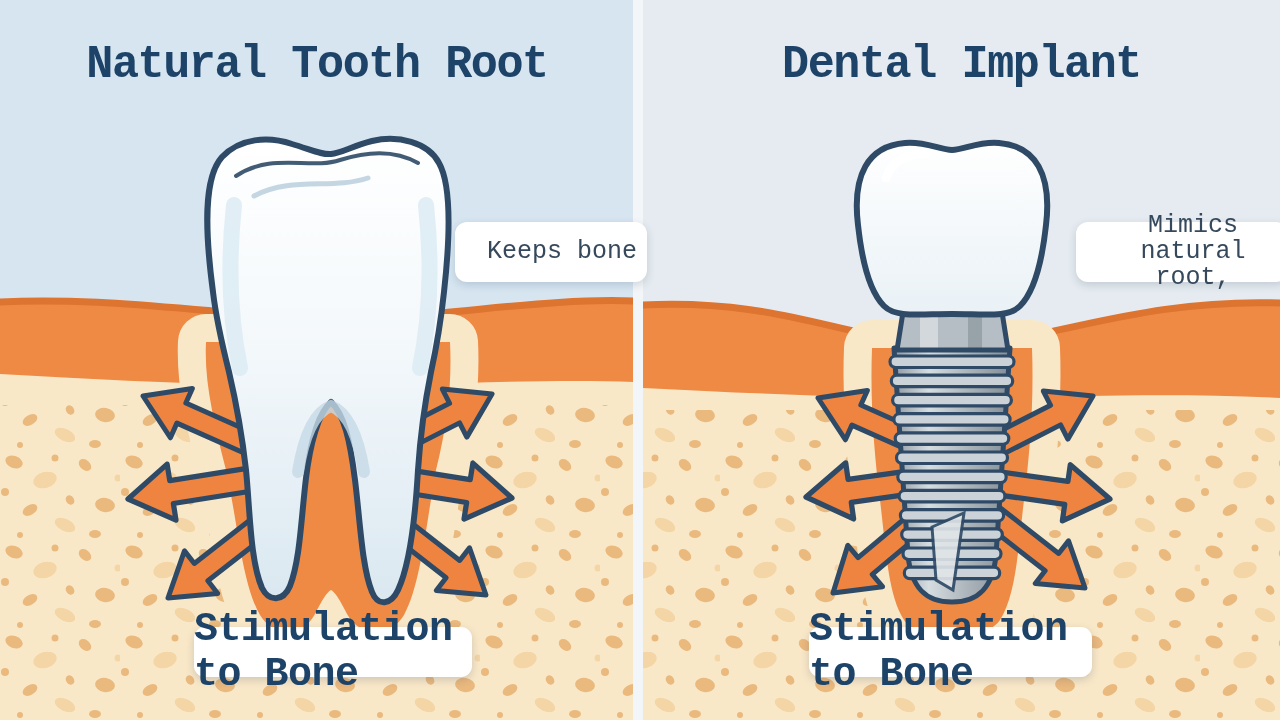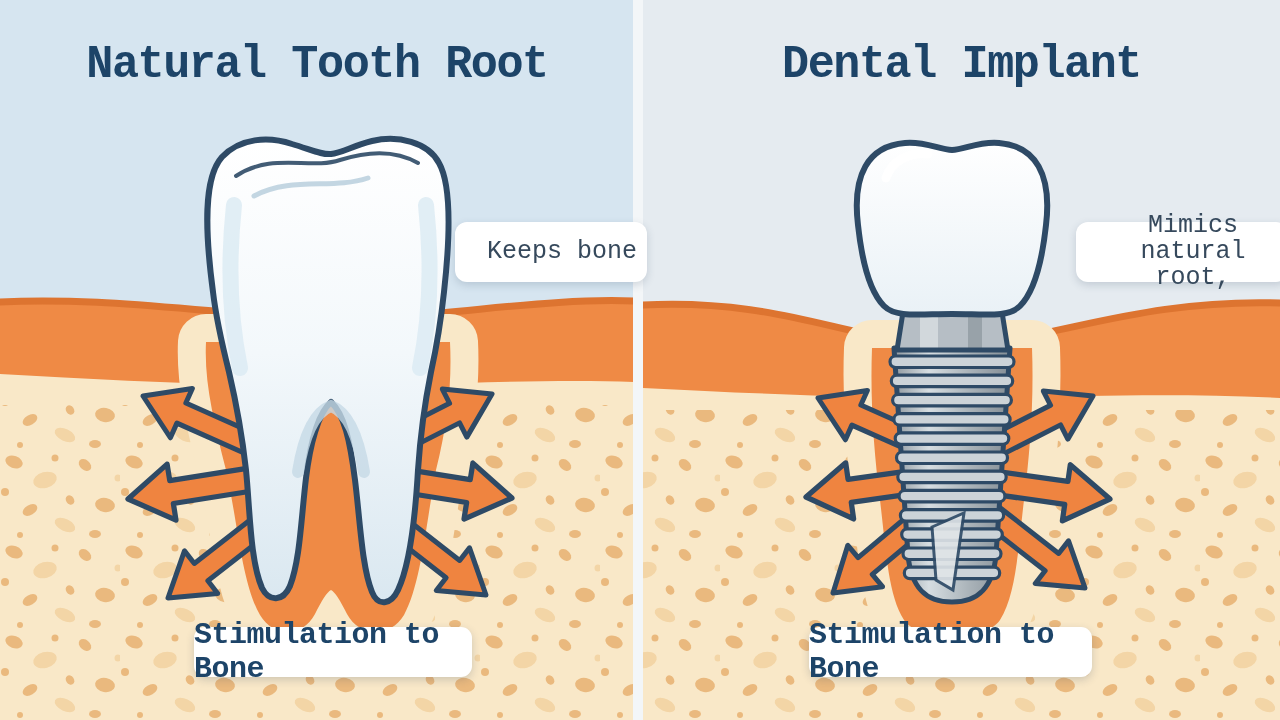--- a/index.html
+++ b/index.html
@@ -51,21 +51,21 @@
     color:var(--body_text,#36495c);font-size:25px;font-weight:500;line-height:26px;
     text-align:center;
     padding-left:22px;
   }
   .callout.left{left:455px;width:170px;}
   .callout.right{left:1058px;width:190px;margin-left:18px;}
   .bone-label{
     position:absolute;top:627px;height:50px;background:var(--card,#fff);
     border-radius:11px;box-shadow:0 3px 9px rgba(40,60,90,.20);
     display:flex;justify-content:center;align-items:center;
-    color:var(--title_text,#1d4468);font-size:30px;font-weight:700;letter-spacing:-.5px;
+    color:var(--title_text,#1d4468);font-size:40px;font-weight:700;letter-spacing:-.5px;
   }
   .bone-label.left{left:194px;width:278px;}
   .bone-label.right{left:809px;width:283px;}
 </style>
 </head>
 <body>
 
 <div class="stage">
 
   <svg class="scene" viewBox="0 0 1280 720" xmlns="http://www.w3.org/2000/svg">

